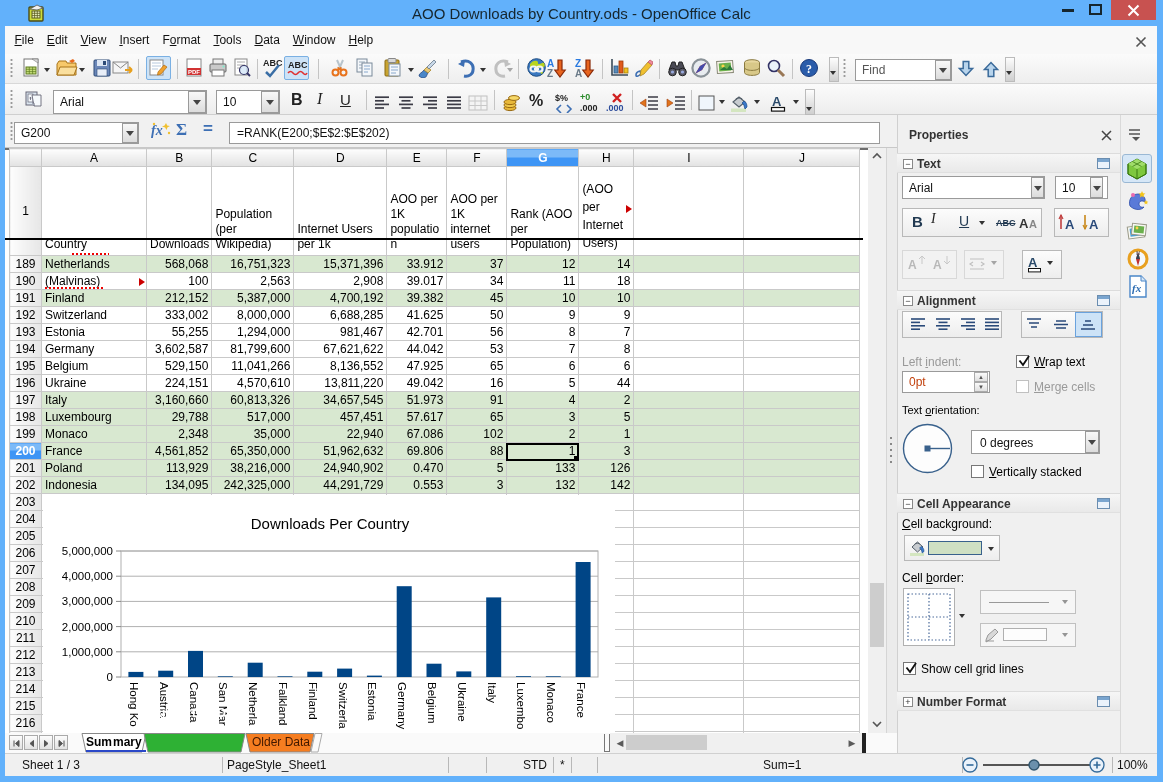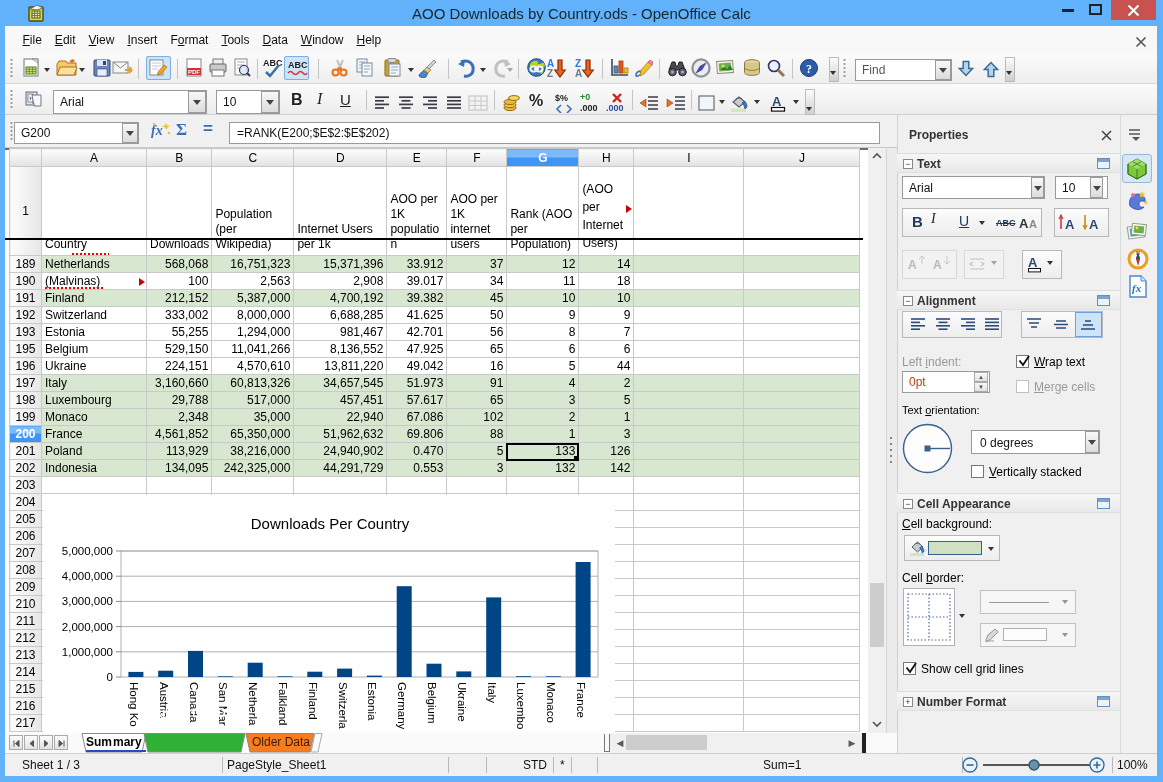--- a/index.html
+++ b/index.html
@@ -1,19 +1,19 @@
 <!DOCTYPE html>
 <html><head><meta charset="utf-8"><style>
 *{margin:0;padding:0;box-sizing:border-box;}
 html,body{width:1163px;height:782px;overflow:hidden;}
 body{font-family:"Liberation Sans",sans-serif;background:#62b1fb;position:relative;}
 .abs{position:absolute;}
 .titlebar{position:absolute;left:0;top:0;width:1163px;height:26px;background:#62b1fb;}
 .title{position:absolute;top:5px;left:0;width:1163px;text-align:center;font-size:15px;color:#16262e;}
-.menubar{position:absolute;left:5px;top:26px;width:1152px;height:28px;background:#f8f8f8;padding-left:11px;}
+.menubar{position:absolute;left:5px;top:26px;width:1152px;height:28px;background:#f8f8f8;padding-left:3px;}
 .menubar span{display:inline-block;font-size:12px;color:#111;padding:7px 6.5px 0 6.5px;}
 .tb1{position:absolute;left:5px;top:54px;width:1152px;height:30px;background:linear-gradient(#fbfbfb,#eeeeee);border-bottom:1px solid #d8d8d8;}
 .tb2{position:absolute;left:5px;top:84px;width:1152px;height:31px;background:linear-gradient(#fbfbfb,#ededed);border-bottom:1px solid #cfcfcf;}
 .tdiv{position:absolute;width:1px;height:20px;background:#c4c4c4;}
 .grip{position:absolute;width:3px;height:21px;background-image:radial-gradient(circle,#9a9a9a 1px,transparent 1.2px);background-size:3px 4px;}
 .darr{position:absolute;width:8px;height:8px;}
 .darr:after{content:"";position:absolute;top:2px;left:0;border-left:3.5px solid transparent;border-right:3.5px solid transparent;border-top:4px solid #333;}
 .hlbtn{position:absolute;height:24px;background:#cde3f7;border:1px solid #7ab0e3;border-radius:2px;}
 .fbar{position:absolute;left:5px;top:115px;width:1152px;height:33px;background:#f1f1f1;border-bottom:1px solid #c8c8c8;}
 .combo{position:absolute;background:#fff;border:1px solid #9a9a9a;font-size:12px;color:#111;}
@@ -497,20 +497,33 @@
 <tr>
           <td class="rh">193</td>
           <td>Estonia</td>
           <td class="num">55,255</td>
           <td class="num">1,294,000</td>
           <td class="num">981,467</td>
           <td class="num">42.701</td>
           <td class="num">56</td>
           <td class="num">8</td>
           <td class="num">7</td>
+          <td></td>
+          <td></td>
+        </tr>
+<tr>
+          <td class="rh">194</td>
+          <td>Germany</td>
+          <td class="num">3,602,587</td>
+          <td class="num">81,799,600</td>
+          <td class="num">67,621,622</td>
+          <td class="num">44.042</td>
+          <td class="num">53</td>
+          <td class="num">7</td>
+          <td class="num">8</td>
           <td></td>
           <td></td>
         </tr>
 <tr>
           <td class="rh">195</td>
           <td>Belgium</td>
           <td class="num">529,150</td>
           <td class="num">11,041,266</td>
           <td class="num">8,136,552</td>
           <td class="num">47.925</td>

